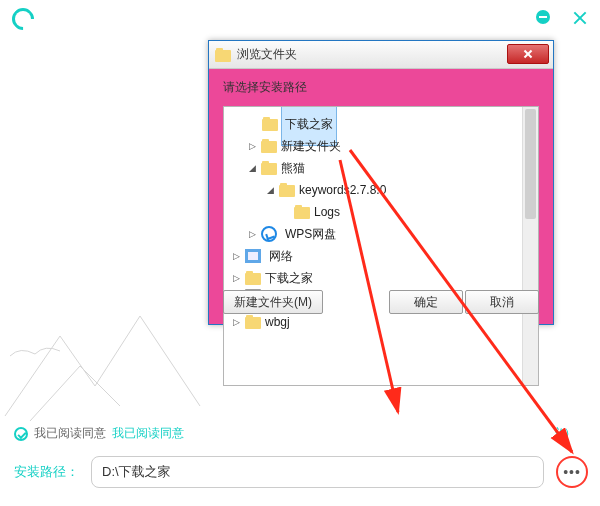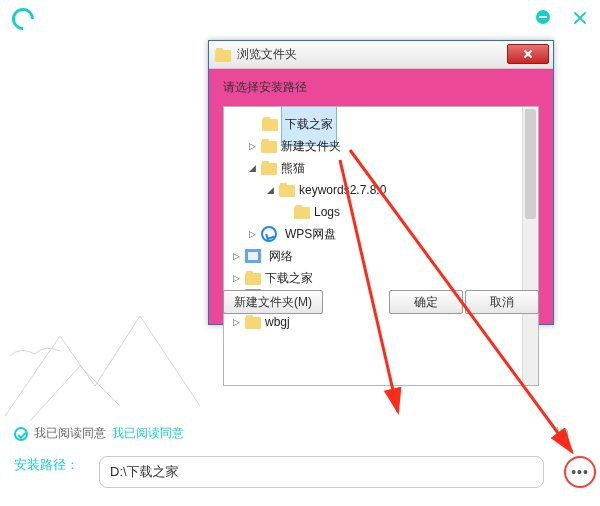--- a/index.html
+++ b/index.html
@@ -22,21 +22,21 @@
   .bg { position:absolute; left:0; bottom:70px; width:260px; height:180px; opacity:.35; }
   .bg path { stroke:#888; stroke-width:1; fill:none; }
 
   
   .agree { position:absolute; left:14px; bottom:64px; display:flex; align-items:center; gap:6px; font-size:12px; color:#666; }
   .agree .chk { width:14px; height:14px; border:2px solid #15d0c5; border-radius:50%; position:relative; }
   .agree .chk::after { content:""; position:absolute; left:2px; top:3px; width:6px; height:3px; border-left:2px solid #15d0c5; border-bottom:2px solid #15d0c5; transform:rotate(-45deg); }
   .agree a { color:#15d0c5; text-decoration:none; }
 
   
-  .path-row { position:absolute; left:14px; right:4px; bottom:18px; display:flex; align-items:flex-start; gap:20px; }
+  .path-row { position:absolute; left:14px; right:12px; bottom:18px; display:flex; align-items:center; gap:12px; }
   .path-label { font-size:13px; color:#15d0c5; }
   .path-input { flex:1; height:32px; border:1px solid #ccc; border-radius:8px; padding:0 10px; font-size:13px; color:#333; }
   .browse { width:32px; height:32px; border:2px solid #ff3b30; border-radius:50%; display:flex; align-items:center; justify-content:center; font-size:14px; color:#555; letter-spacing:1px; }
 
   
   .dlg { position:absolute; left:208px; top:40px; width:346px; height:285px; background:#ec4899; border:1px solid #2376c2; box-shadow:0 0 6px rgba(0,0,0,.3); }
   .dlg-title { height:28px; background:linear-gradient(#fcfcfc,#e6e6e6); border-bottom:1px solid #c9c9c9; display:flex; align-items:center; padding:0 6px; font-size:12px; color:#333; position:relative; }
   .dlg-title .folder-ico { width:16px; height:14px; margin-right:6px; position:relative; }
   .dlg-title .folder-ico::before { content:""; position:absolute; left:0; top:2px; width:16px; height:12px; background:#f7d774; border-radius:1px; }
   .dlg-title .folder-ico::after { content:""; position:absolute; left:1px; top:0; width:7px; height:4px; background:#f7d774; border-radius:1px 1px 0 0; }

